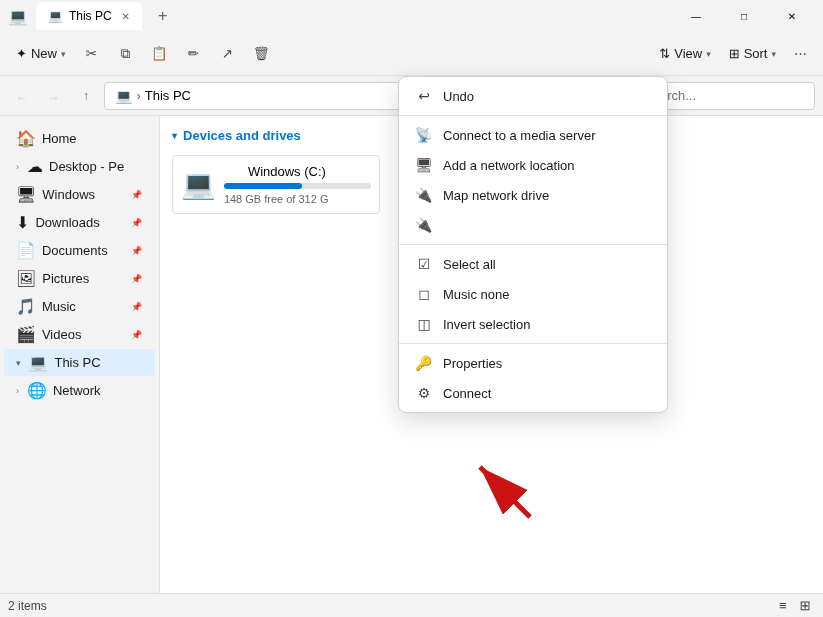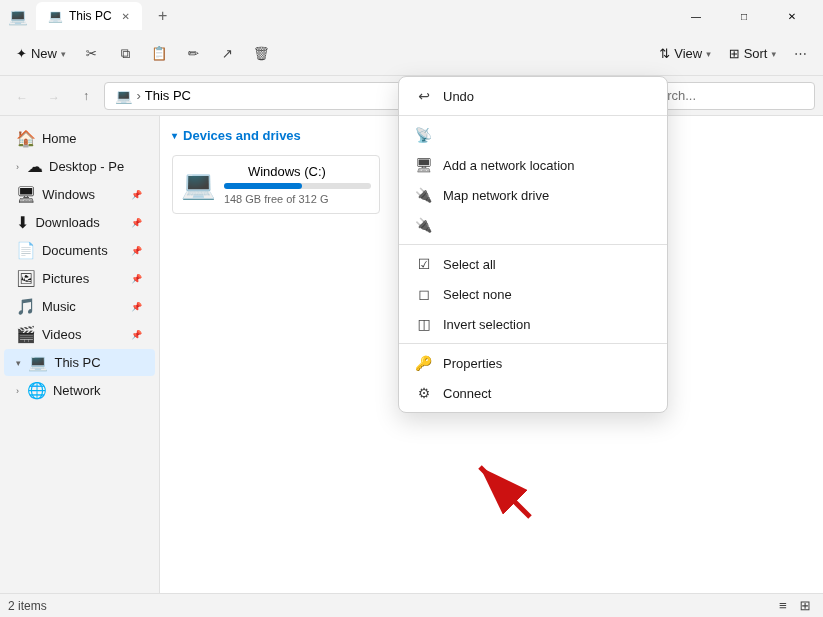--- a/index.html
+++ b/index.html
@@ -322,40 +322,41 @@
 </div>
 
 <div class="dropdown-menu">
   <div class="menu-item">
     <span class="menu-item-icon">↩</span>
     <span>Undo</span>
   </div>
   <div class="menu-divider"></div>
   <div class="menu-item">
     <span class="menu-item-icon">📡</span>
+    <span>Connect to a media server</span>
   </div>
   <div class="menu-item">
     <span class="menu-item-icon">🖥</span>
     <span>Add a network location</span>
   </div>
   <div class="menu-item">
     <span class="menu-item-icon">🔌</span>
     <span>Map network drive</span>
   </div>
   <div class="menu-item">
     <span class="menu-item-icon">🔌</span>
   </div>
   <div class="menu-divider"></div>
   <div class="menu-item">
     <span class="menu-item-icon">☑</span>
     <span>Select all</span>
   </div>
   <div class="menu-item">
     <span class="menu-item-icon">◻</span>
-    <span>Select none</span>
+    <span>Music none</span>
   </div>
   <div class="menu-item">
     <span class="menu-item-icon">◫</span>
     <span>Invert selection</span>
   </div>
   <div class="menu-divider"></div>
   <div class="menu-item">
     <span class="menu-item-icon">🔑</span>
     <span>Properties</span>
   </div>

